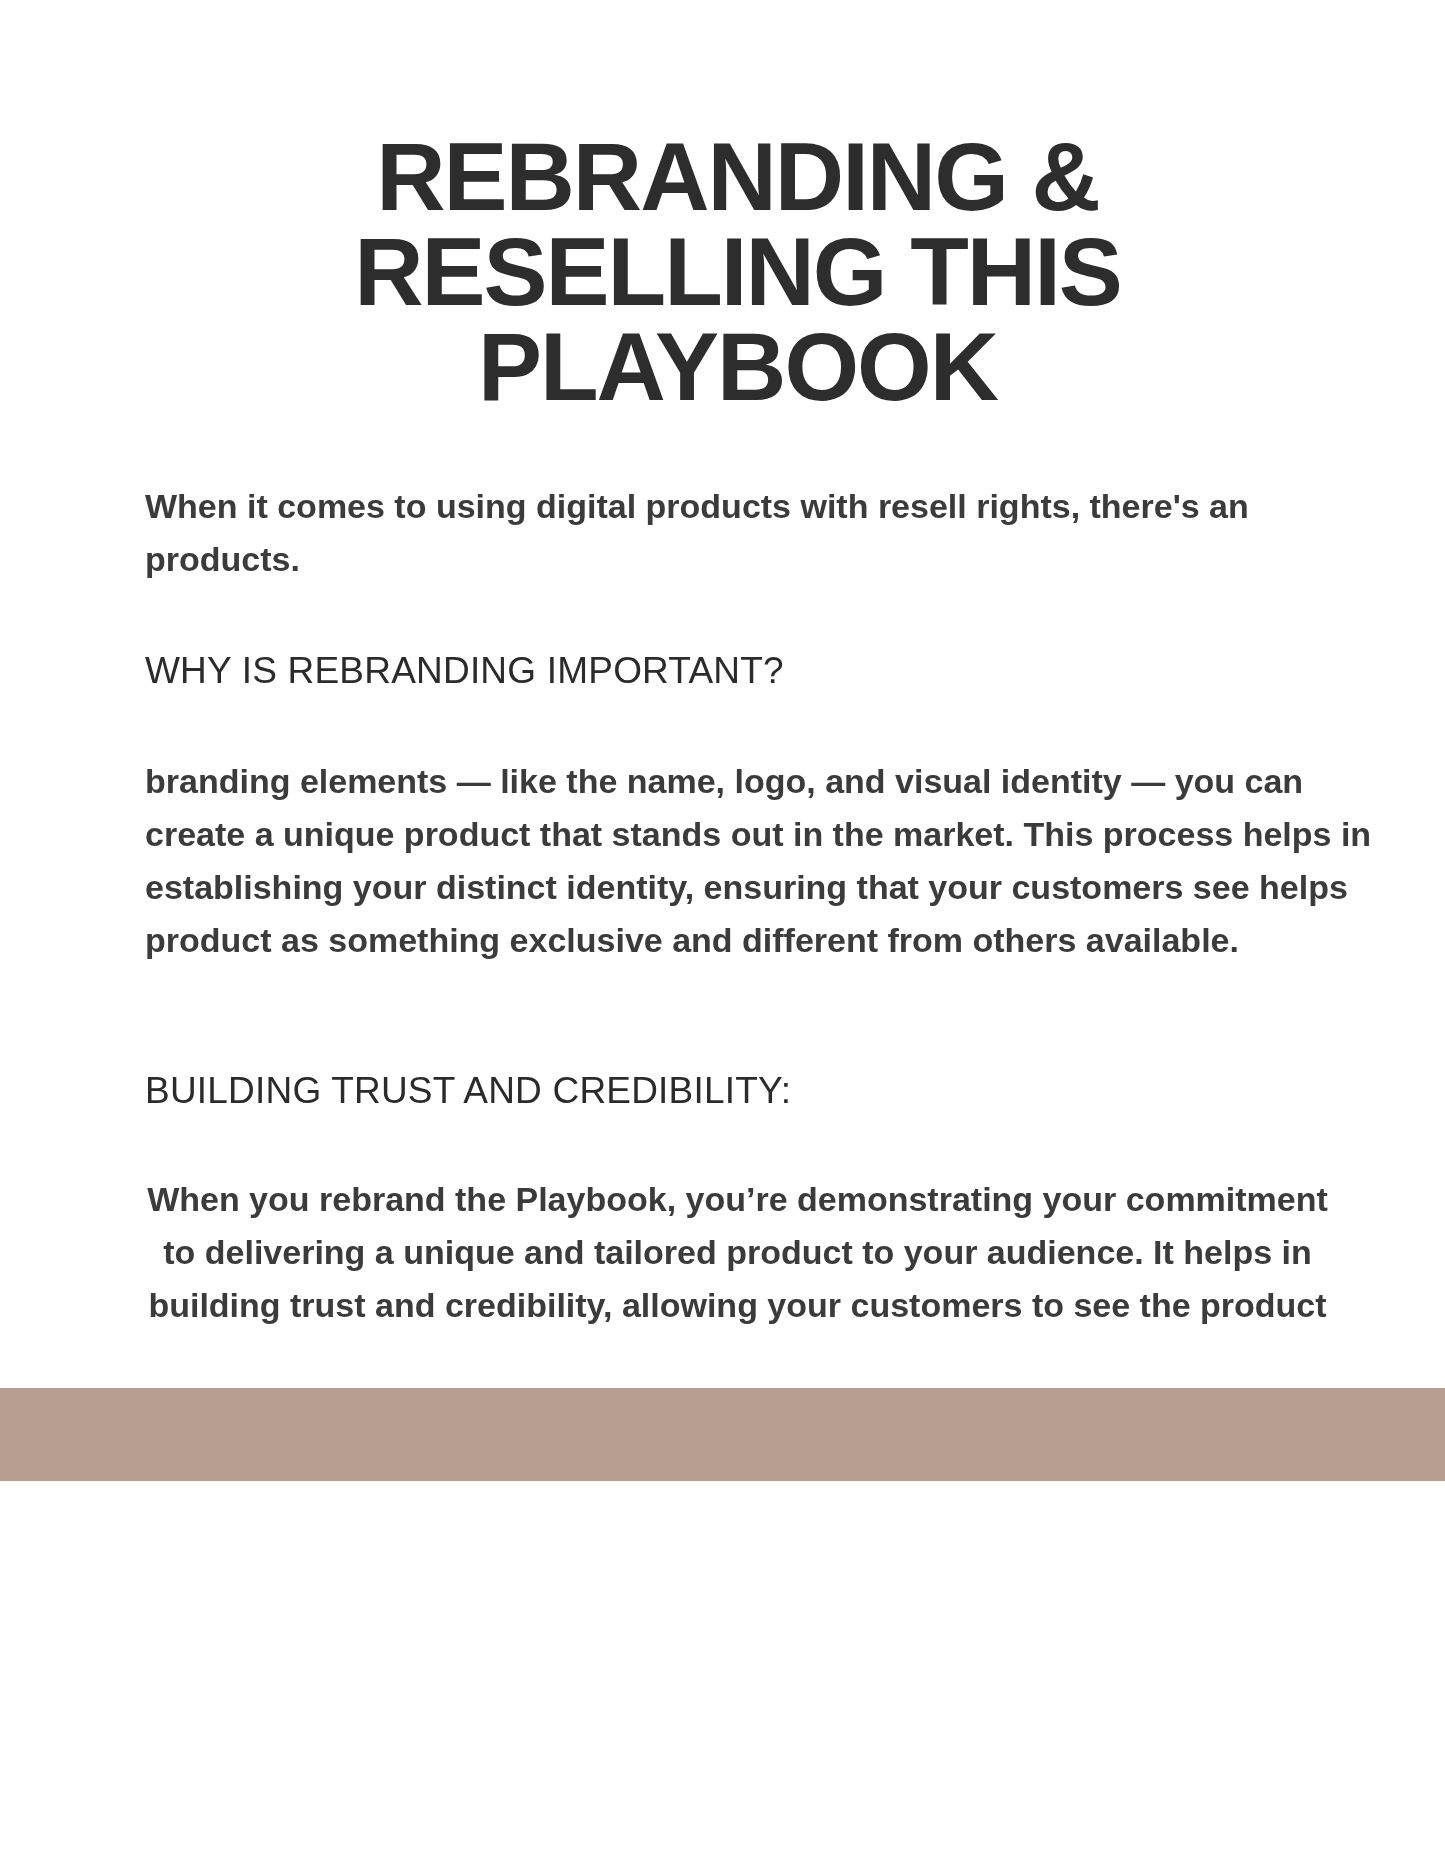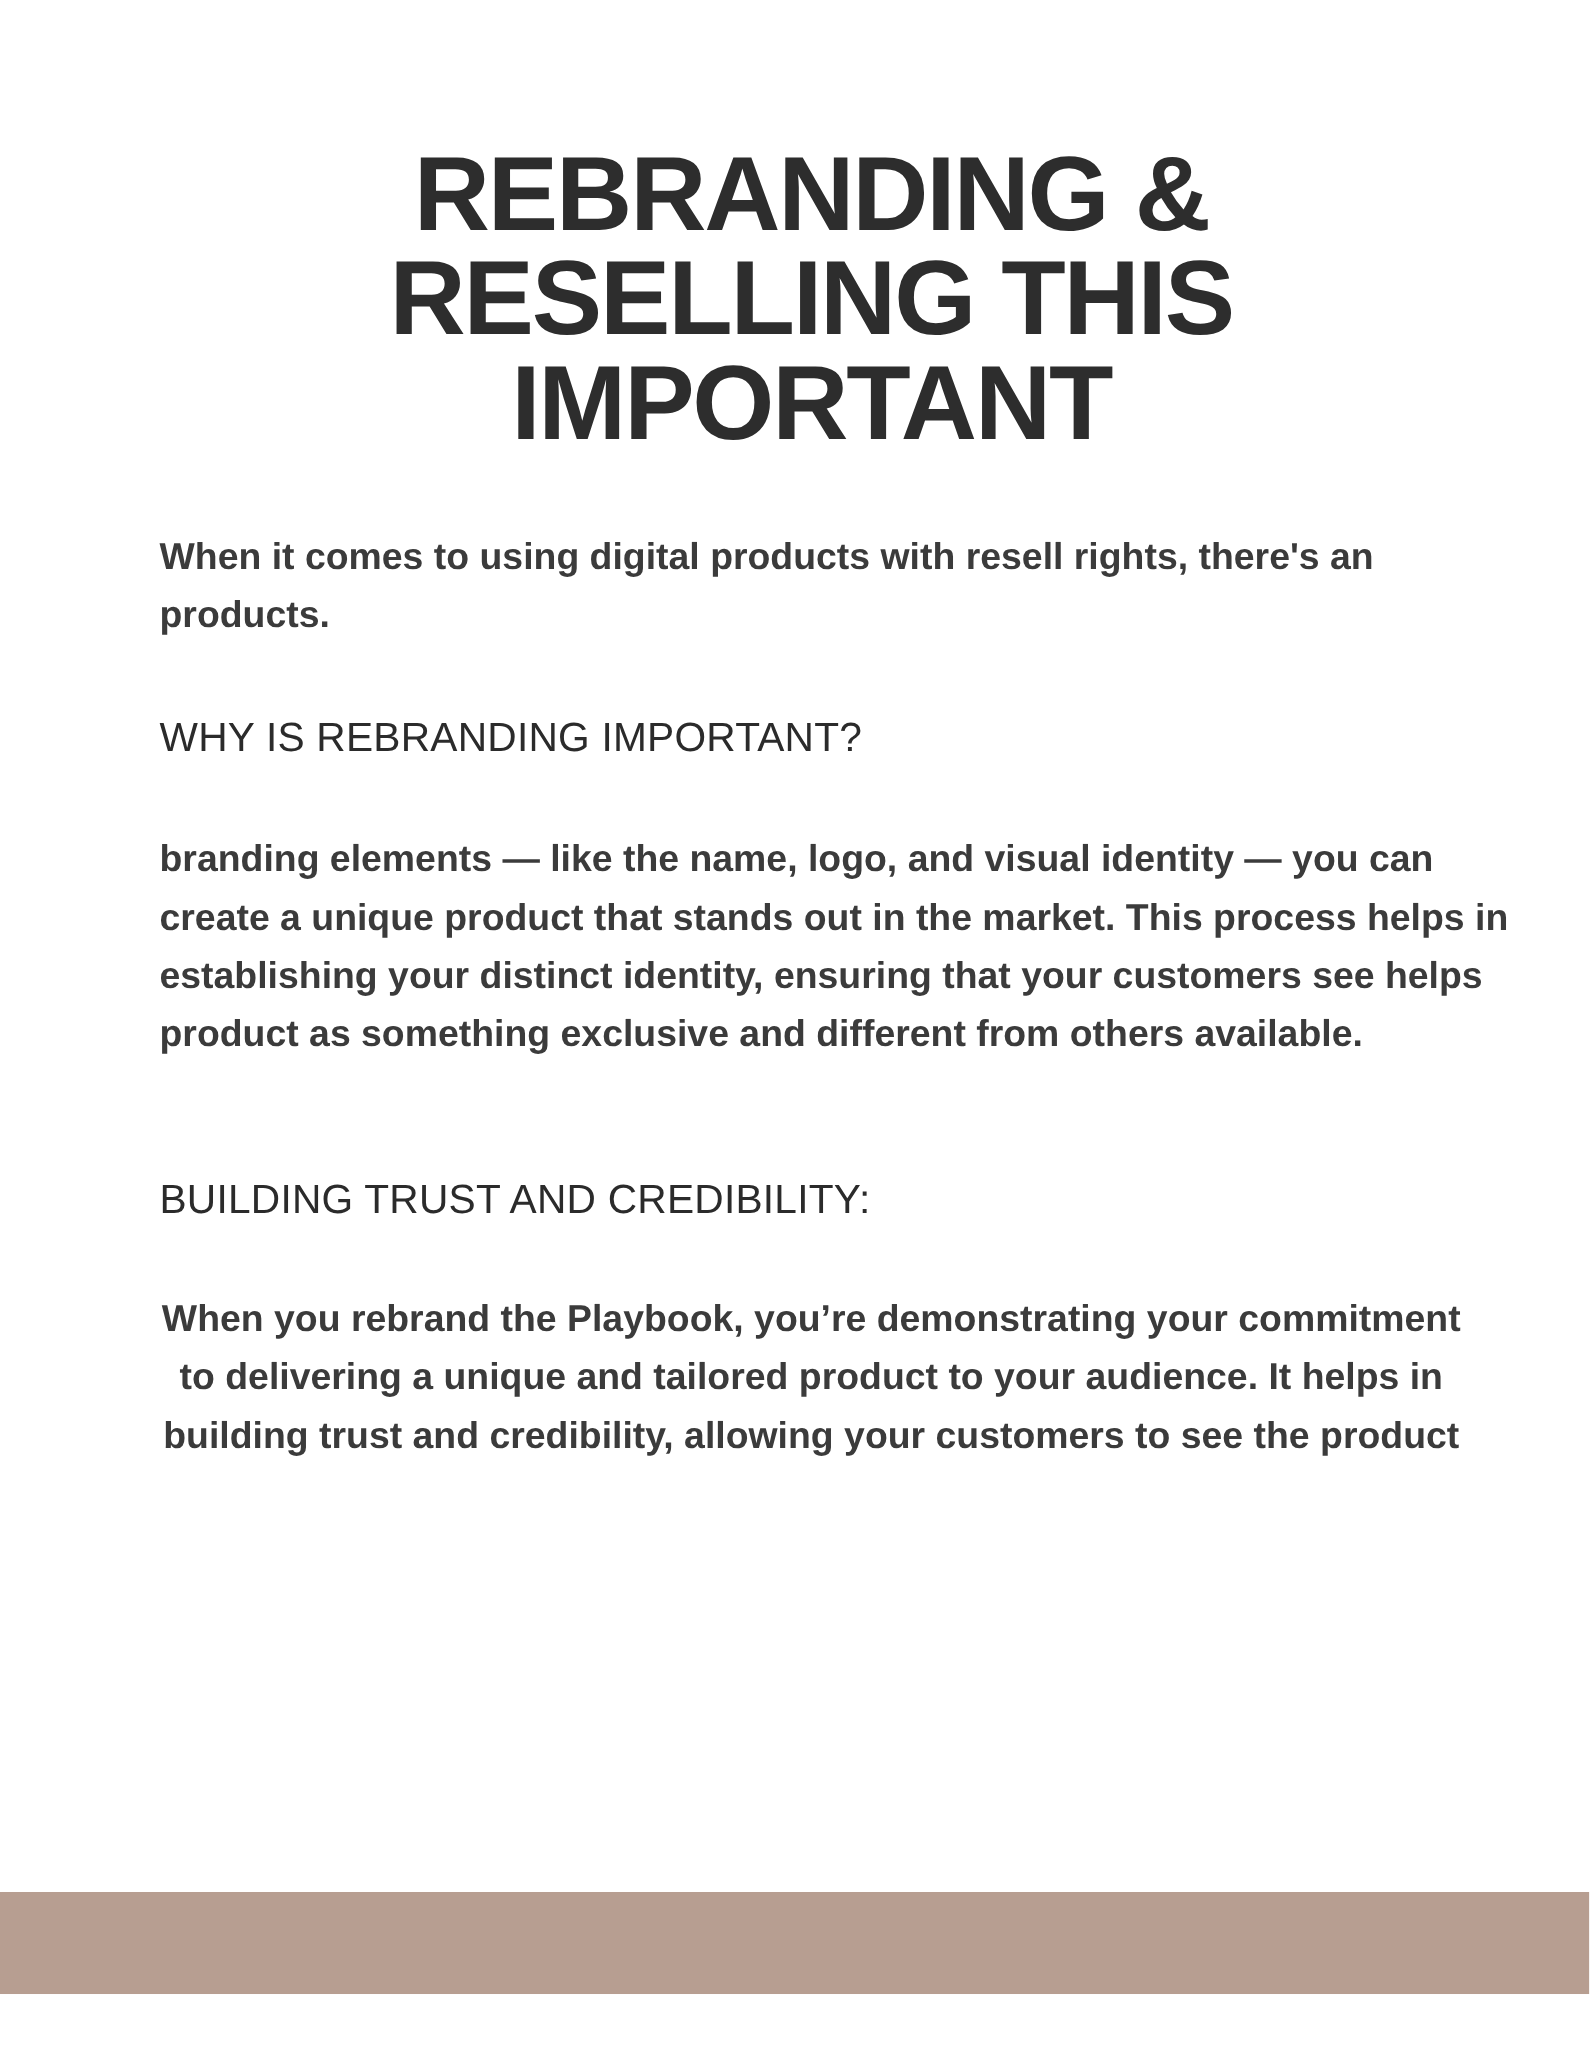--- a/index.html
+++ b/index.html
@@ -3,21 +3,21 @@
 <meta charset="utf-8">
 <style>
   html, body {
     margin: 0;
     padding: 0;
     background: #ffffff;
   }
   .page {
     position: relative;
     width: 1445px;
-    height: 1813px;
+    height: 1481px;
     background: var(--page-bg, #ffffff);
     overflow: hidden;
     font-family: "Liberation Sans", sans-serif;
   }
   .content {
     position: absolute;
     left: 145px;
     top: 0;
     width: 1185px;
   }
@@ -70,21 +70,21 @@
 </style>
 </head>
 <body>
 
 <div class="page">
   <div class="content">
 
     <h1 class="doc-title">
       <span class="title-line">REBRANDING &amp;</span>
       <span class="title-line">RESELLING THIS</span>
-      <span class="title-line">IMPORTANT</span>
+      <span class="title-line">PLAYBOOK</span>
     </h1>
 
     <p class="paragraph p-intro">
       <span class="line">When it comes to using digital products with resell rights, there's an</span>
       <span class="line">products.</span>
     </p>
 
     <h2 class="section-heading h-why">WHY IS REBRANDING IMPORTANT?</h2>
 
     <p class="paragraph p-why">

